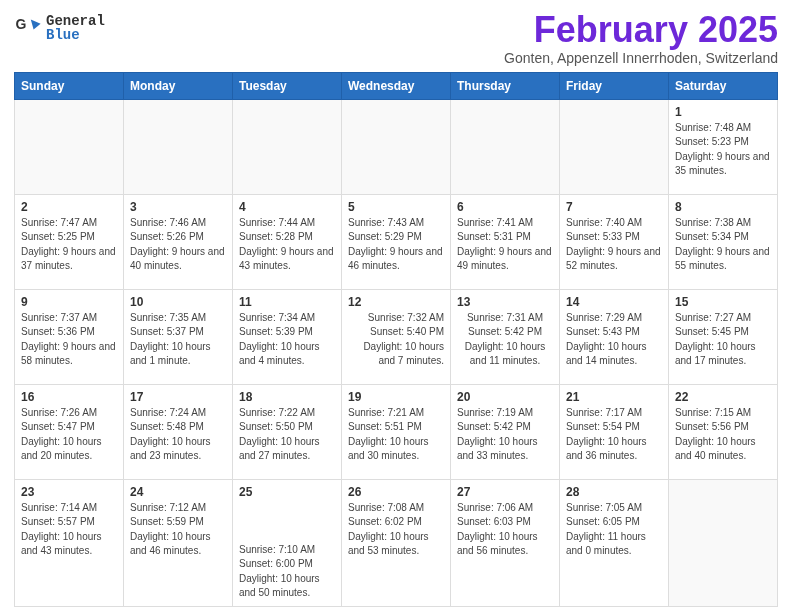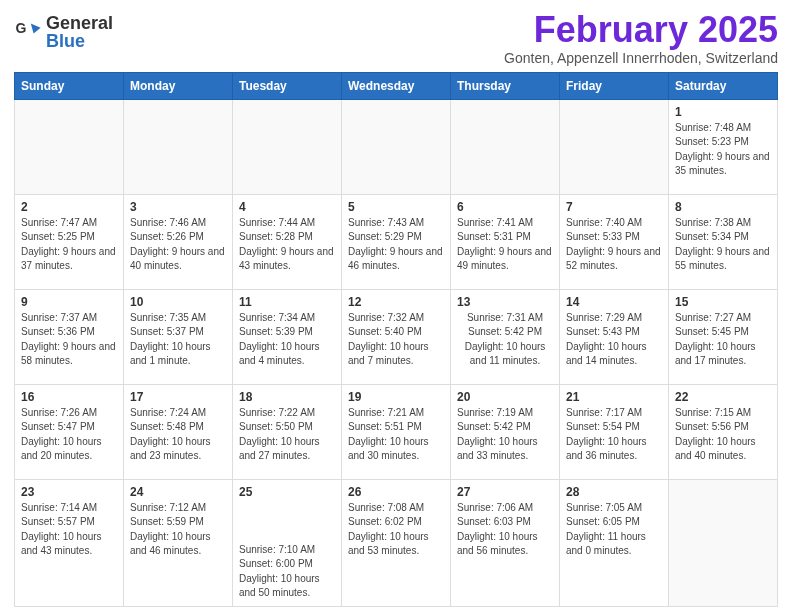--- a/index.html
+++ b/index.html
@@ -23,23 +23,24 @@
       margin-bottom: 6px;
     }
     .logo {
       display: flex;
       align-items: center;
       margin-top: 4px;
     }
     .logo-text {
       display: flex;
       flex-direction: column;
-      font-size: 18px;
+      font-size: 14px;
       font-weight: bold;
       line-height: 1;
+      font-family: Liberation Mono, monospace;
     }
     .logo-general {
       color: #333;
     }
     .logo-blue {
       color: #2970c0;
     }
     .logo-icon {
       width: 28px;
       height: 28px;
@@ -207,21 +208,21 @@
 Daylight: 10 hours and 1 minute.</div>
           </td>
           <td>
             <div class="day-number">11</div>
             <div class="day-info" style="white-space: pre-line;">Sunrise: 7:34 AM
 Sunset: 5:39 PM
 Daylight: 10 hours and 4 minutes.</div>
           </td>
           <td>
             <div class="day-number">12</div>
-            <div class="day-info" style="white-space: pre-line;">Sunrise: 7:32 AM
+            <div class="day-info" style="white-space: pre-line; text-align: right;">Sunrise: 7:32 AM
 Sunset: 5:40 PM
 Daylight: 10 hours and 7 minutes.</div>
           </td>
           <td>
             <div class="day-number">13</div>
             <div class="day-info" style="white-space: pre-line; text-align: center;">Sunrise: 7:31 AM
 Sunset: 5:42 PM
 Daylight: 10 hours and 11 minutes.</div>
           </td>
           <td>

